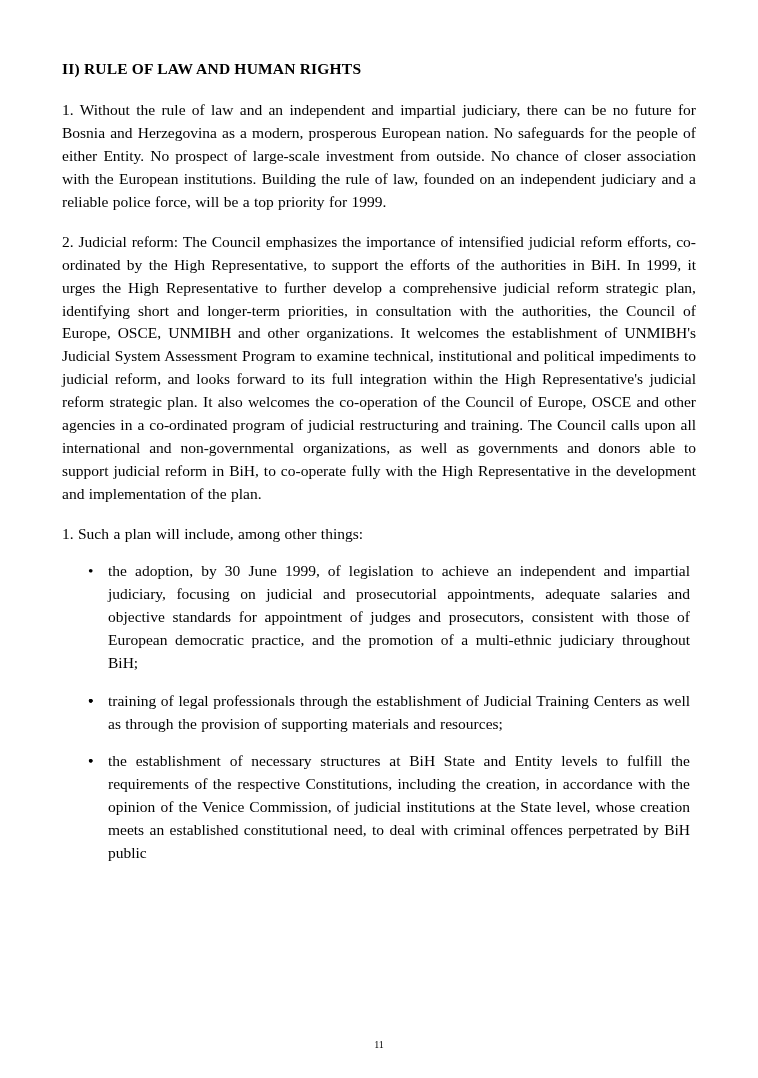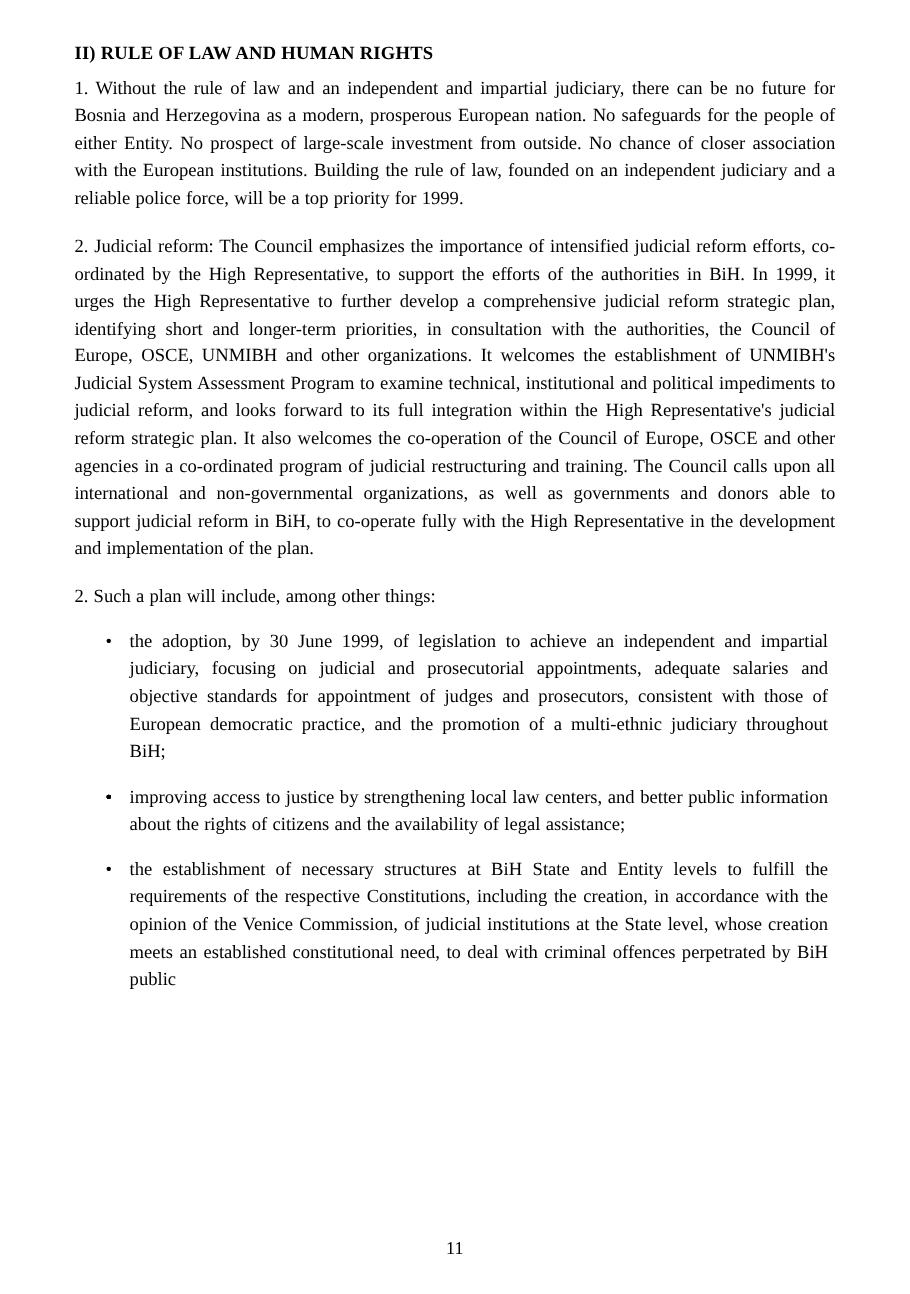--- a/index.html
+++ b/index.html
@@ -14,38 +14,38 @@
     font-family: "Liberation Serif", serif;
     color: #000000;
   }
   .page {
     position: absolute;
     left: 0;
     top: 0;
     width: 758px;
     height: 1078px;
     box-sizing: border-box;
-    padding: 28px 62px 0 62px;
+    padding: 52px 62px 0 62px;
   }
   .doc-heading {
     font-size: 15.5px;
     font-weight: bold;
     letter-spacing: 0.2px;
     margin: 8px 0 0 0;
     padding: 0;
   }
   .para {
     font-size: 15.5px;
     line-height: 1.48;
     text-align: justify;
     margin: 17px 0 0 0;
     word-spacing: 0.5px;
   }
   .para.first {
-    margin-top: 9px;
+    margin-top: 21px;
   }
   .bullets {
     list-style: none;
     margin: 14px 0 0 0;
     padding: 0;
   }
   .bullets li {
     position: relative;
     font-size: 15.5px;
     line-height: 1.48;
@@ -64,51 +64,51 @@
     top: 0;
     line-height: 1.48;
     font-size: 15.5px;
   }
   .page-number {
     position: absolute;
     left: 0;
     right: 0;
     bottom: 28px;
     text-align: center;
-    font-size: 15px;
+    font-size: 10px;
   }
 </style>
 </head>
 <body>
 
 <div class="page">
 
   <h1 class="doc-heading">II) RULE OF LAW AND HUMAN RIGHTS</h1>
 
   <p class="para first">1. Without the rule of law and an independent and impartial judiciary, there can be no future for Bosnia and Herzegovina as a modern, prosperous European nation. No safeguards for the people of either Entity. No prospect of large-scale investment from outside. No chance of closer association with the European institutions. Building the rule of law, founded on an independent judiciary and a reliable police force, will be a top priority for 1999.</p>
   <p class="para">2. Judicial reform: The Council emphasizes the importance of intensified judicial reform efforts, co-ordinated by the High Representative, to support the efforts of the authorities in BiH. In 1999, it urges the High Representative to further develop a comprehensive judicial reform strategic plan, identifying short and longer-term priorities, in consultation with the authorities, the Council of Europe, OSCE, UNMIBH and other organizations. It welcomes the establishment of UNMIBH's Judicial System Assessment Program to examine technical, institutional and political impediments to judicial reform, and looks forward to its full integration within the High Representative's judicial reform strategic plan. It also welcomes the co-operation of the Council of Europe, OSCE and other agencies in a co-ordinated program of judicial restructuring and training. The Council calls upon all international and non-governmental organizations, as well as governments and donors able to support judicial reform in BiH, to co-operate fully with the High Representative in the development and implementation of the plan.</p>
-  <p class="para">2. Such a plan will include, among other things:</p>
+  <p class="para">1. Such a plan will include, among other things:</p>
 
   <ul class="bullets">
     <li>
       <span class="dot">•</span>
       <span>the adoption, by 30 June 1999, of legislation to achieve an independent and impartial judiciary, focusing on judicial and prosecutorial appointments, adequate salaries and objective standards for appointment of judges and prosecutors, consistent with those of European democratic practice, and the promotion of a multi-ethnic judiciary throughout BiH;</span>
     </li>
     <li>
       <span class="dot">•</span>
     </li>
     <li>
       <span class="dot">•</span>
     </li>
     <li>
       <span class="dot">•</span>
+      <span>training of legal professionals through the establishment of Judicial Training Centers as well as through the provision of supporting materials and resources;</span>
     </li>
     <li>
       <span class="dot">•</span>
-      <span>improving access to justice by strengthening local law centers, and better public information about the rights of citizens and the availability of legal assistance;</span>
     </li>
     <li>
       <span class="dot">•</span>
       <span>the establishment of necessary structures at BiH State and Entity levels to fulfill the requirements of the respective Constitutions, including the creation, in accordance with the opinion of the Venice Commission, of judicial institutions at the State level, whose creation meets an established constitutional need, to deal with criminal offences perpetrated by BiH public</span>
     </li>
   </ul>
 
   <div class="page-number">11</div>
 </div>
 

